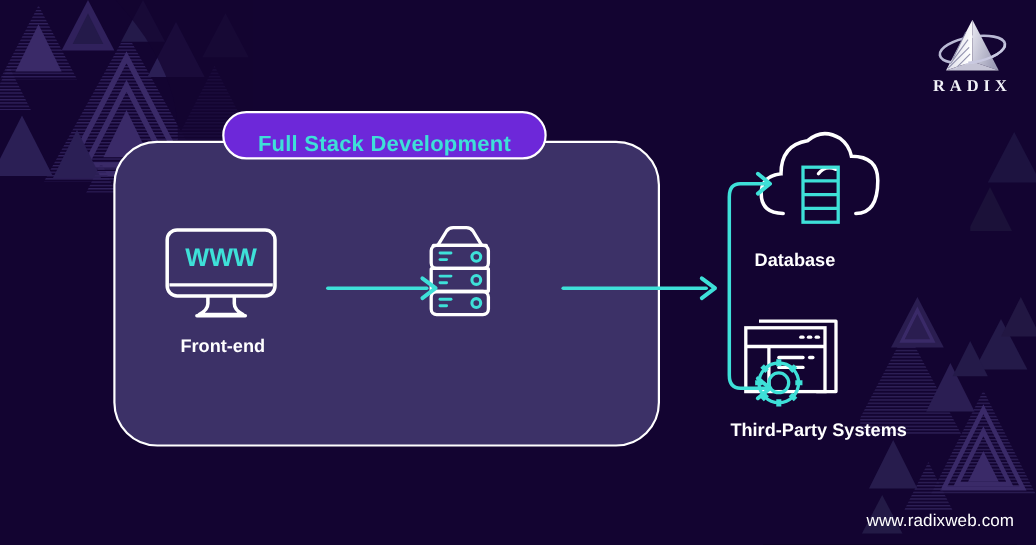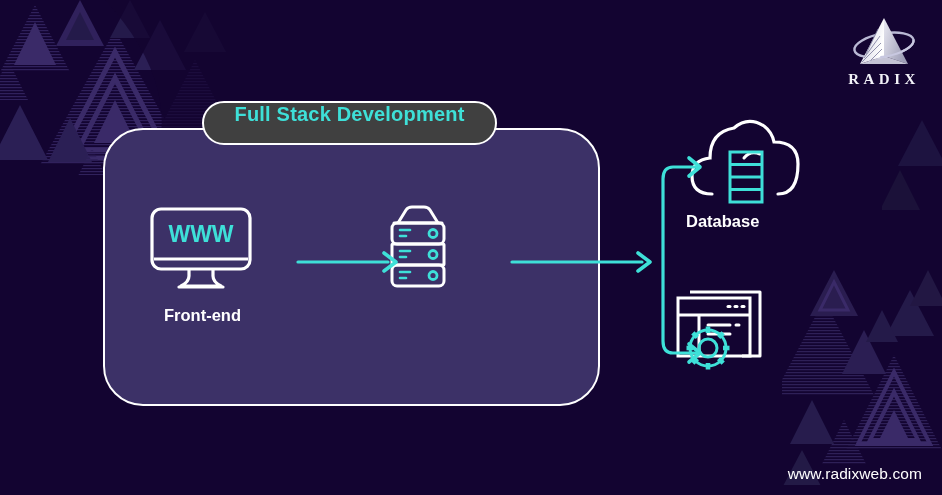--- a/index.html
+++ b/index.html
@@ -40,24 +40,24 @@
 
   
   #title-badge {
     position: absolute;
     left: 202px;
     top: 101px;
     width: 295px;
     height: 44px;
     border: 2px solid #ffffff;
     border-radius: 22px;
-    background: #404040;
+    background: #6d28d9;
     box-sizing: border-box;
     display: flex;
-    align-items: flex-start;
+    align-items: flex-end;
     justify-content: center;
     z-index: 6;
   }
   #title-badge span {
     color: #3ee0d8;
     font-size: 20px;
     font-weight: bold;
     letter-spacing: 0.2px;
     white-space: nowrap;
   }
@@ -73,21 +73,21 @@
     color: #ffffff;
     font-size: 16.5px;
     font-weight: bold;
     white-space: nowrap;
   }
   #node-frontend { left: 148px; top: 206px; width: 176px; }
   #node-frontend .node-label { margin-top: 10px; padding-left: 16px; }
   #node-backend { left: 372px; top: 205px; width: 176px; }
   #node-backend .node-label { margin-top: 12px; }
   #node-database { left: 686px; top: 110px; width: 155px; }
-  #node-database .node-label { margin-top: 8px; }
+  #node-database .node-label { margin-top: 24px; }
   #node-third { left: 664px; top: 278px; width: 210px; }
   #node-third .node-label { margin-top: 12px; }
 
   
   .arrow { position: absolute; z-index: 5; }
   #arrow-1 { left: 296px; top: 248px; width: 108px; height: 28px; }
   #arrow-2 { left: 510px; top: 248px; width: 148px; height: 28px; }
   #arrow-split { left: 655px; top: 155px; width: 54px; height: 210px; }
 
   
@@ -285,20 +285,21 @@
           <line x1="0" y1="15" x2="0" y2="21.5"></line>
           <line x1="-21.5" y1="0" x2="-15" y2="0"></line>
           <line x1="15" y1="0" x2="21.5" y2="0"></line>
           <line x1="-15.2" y1="-15.2" x2="-10.6" y2="-10.6"></line>
           <line x1="10.6" y1="10.6" x2="15.2" y2="15.2"></line>
           <line x1="15.2" y1="-15.2" x2="10.6" y2="-10.6"></line>
           <line x1="-10.6" y1="10.6" x2="-15.2" y2="15.2"></line>
         </g>
       </g>
     </svg>
+    <div class="node-label">Third-Party Systems</div>
   </div>
 
   <div id="site-url">www.radixweb.com</div>
 
   <div id="logo">
     <svg id="logo-mark" viewBox="0 0 92 58">
       <defs>
         <linearGradient id="pyrL" x1="0" y1="0" x2="1" y2="0.4">
           <stop offset="0" stop-color="#c9c9dc"></stop>
           <stop offset="1" stop-color="#ffffff"></stop>

